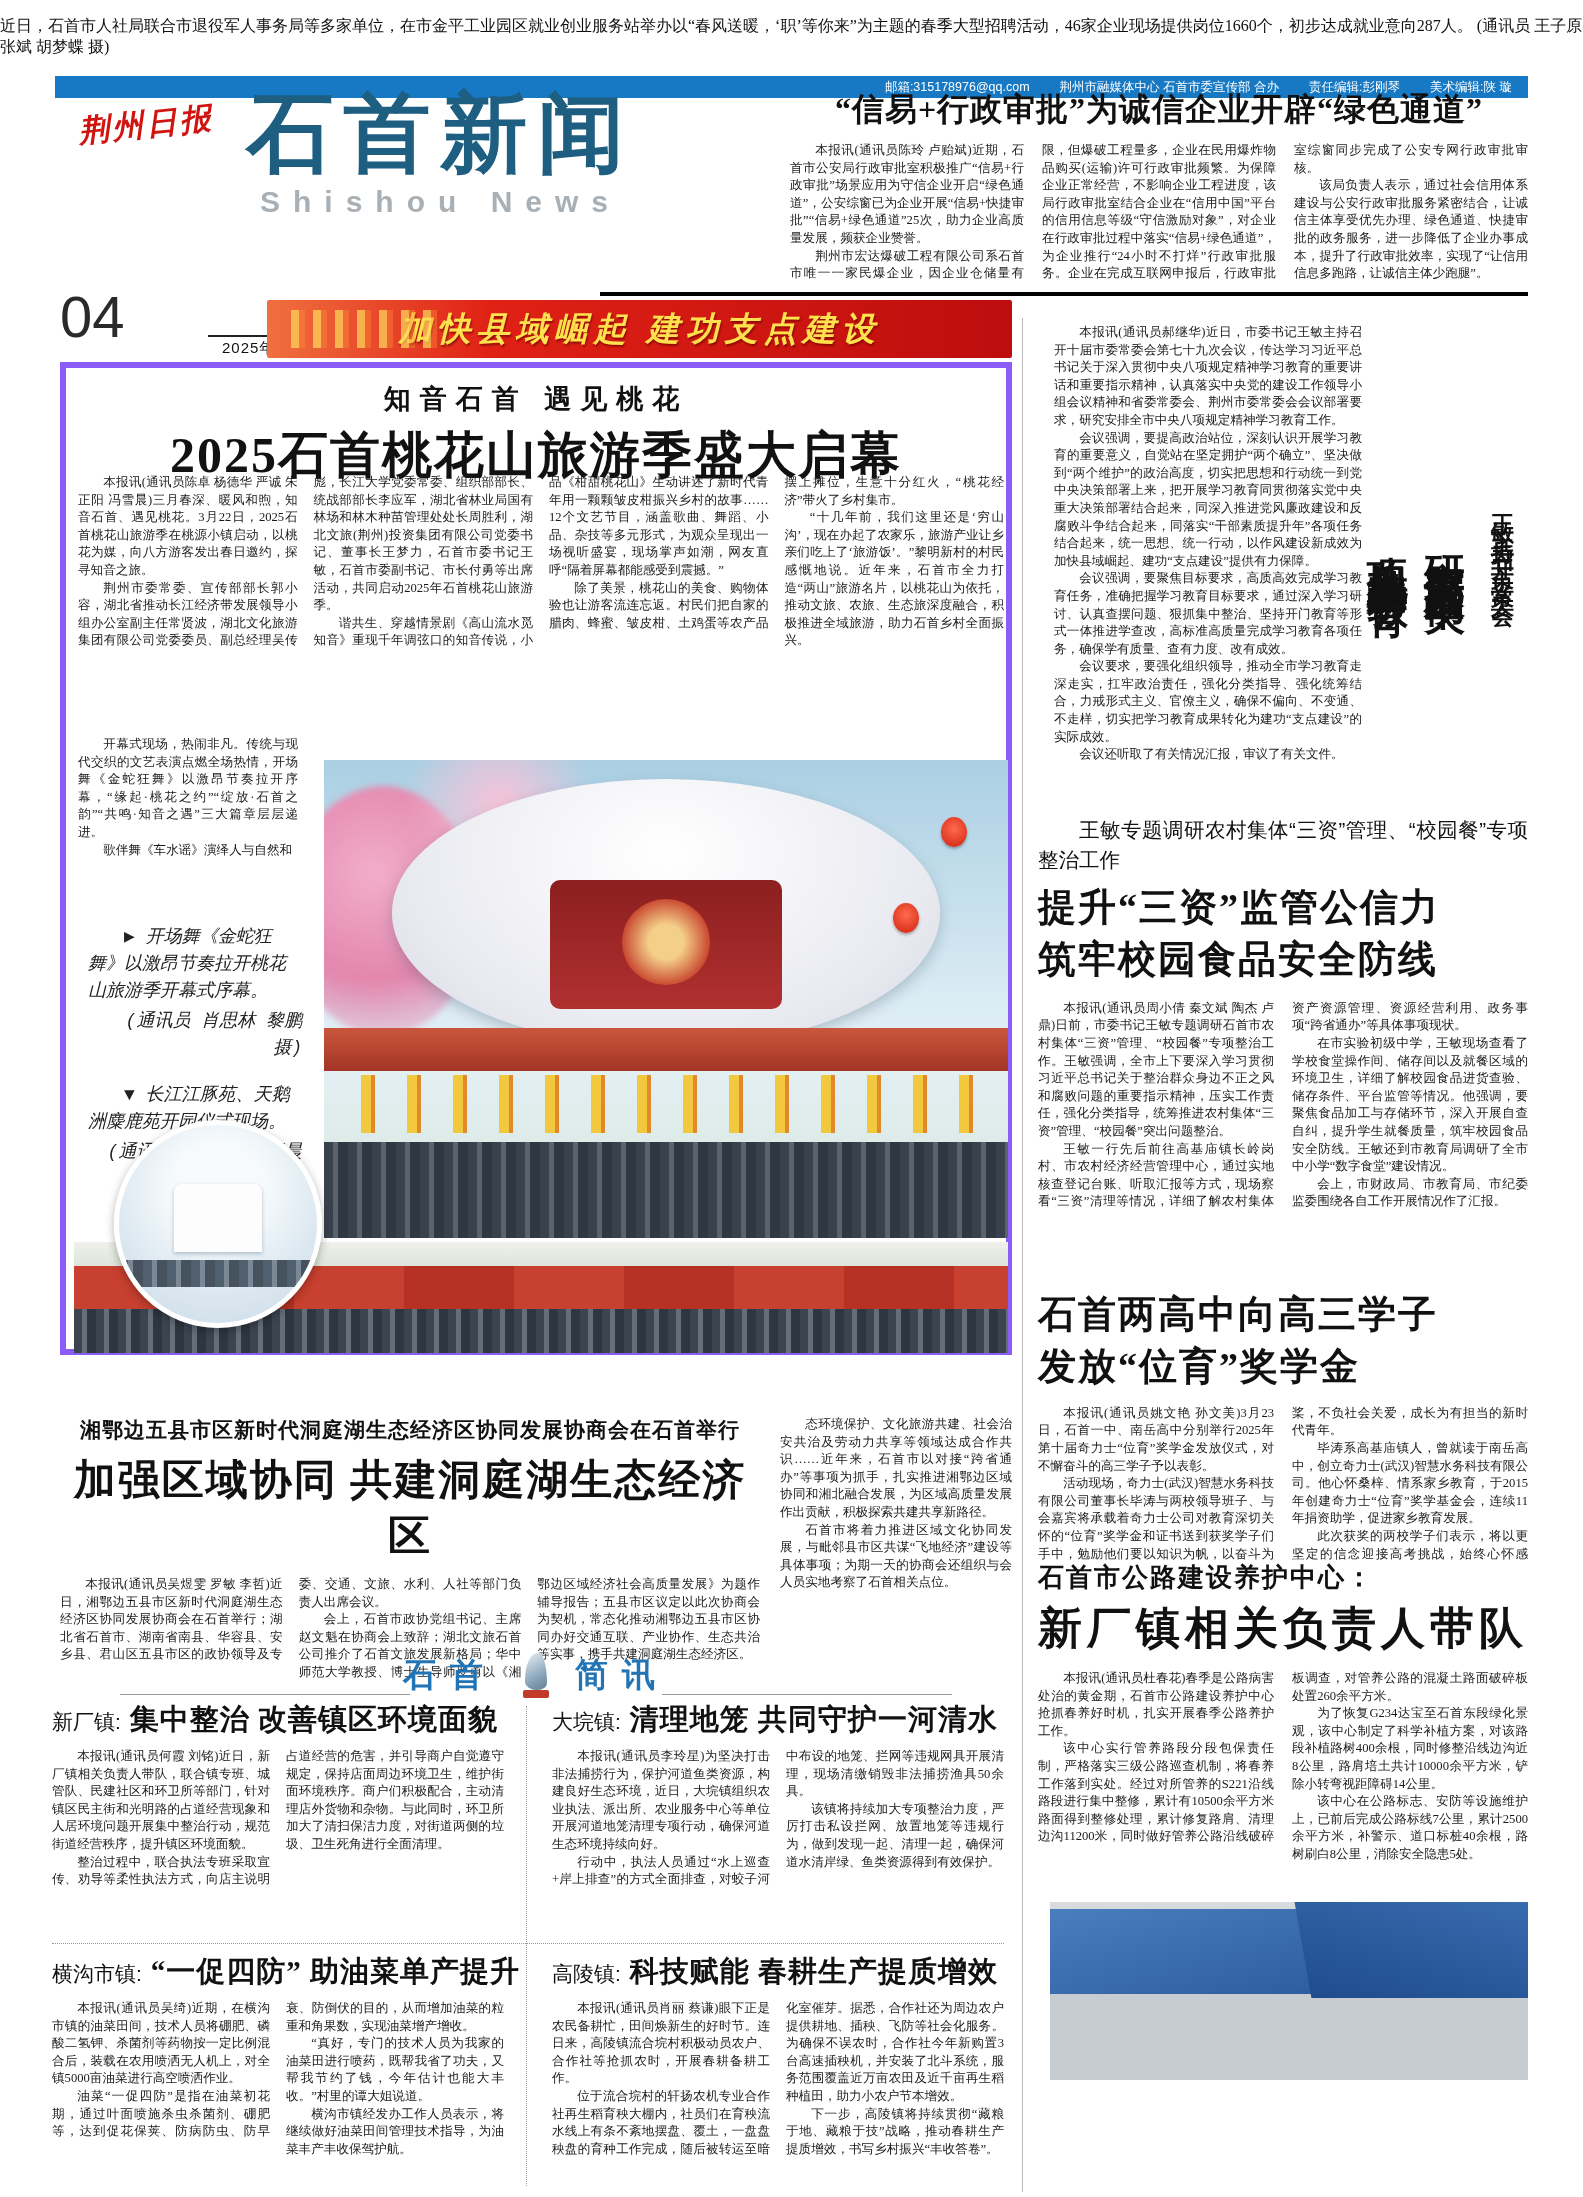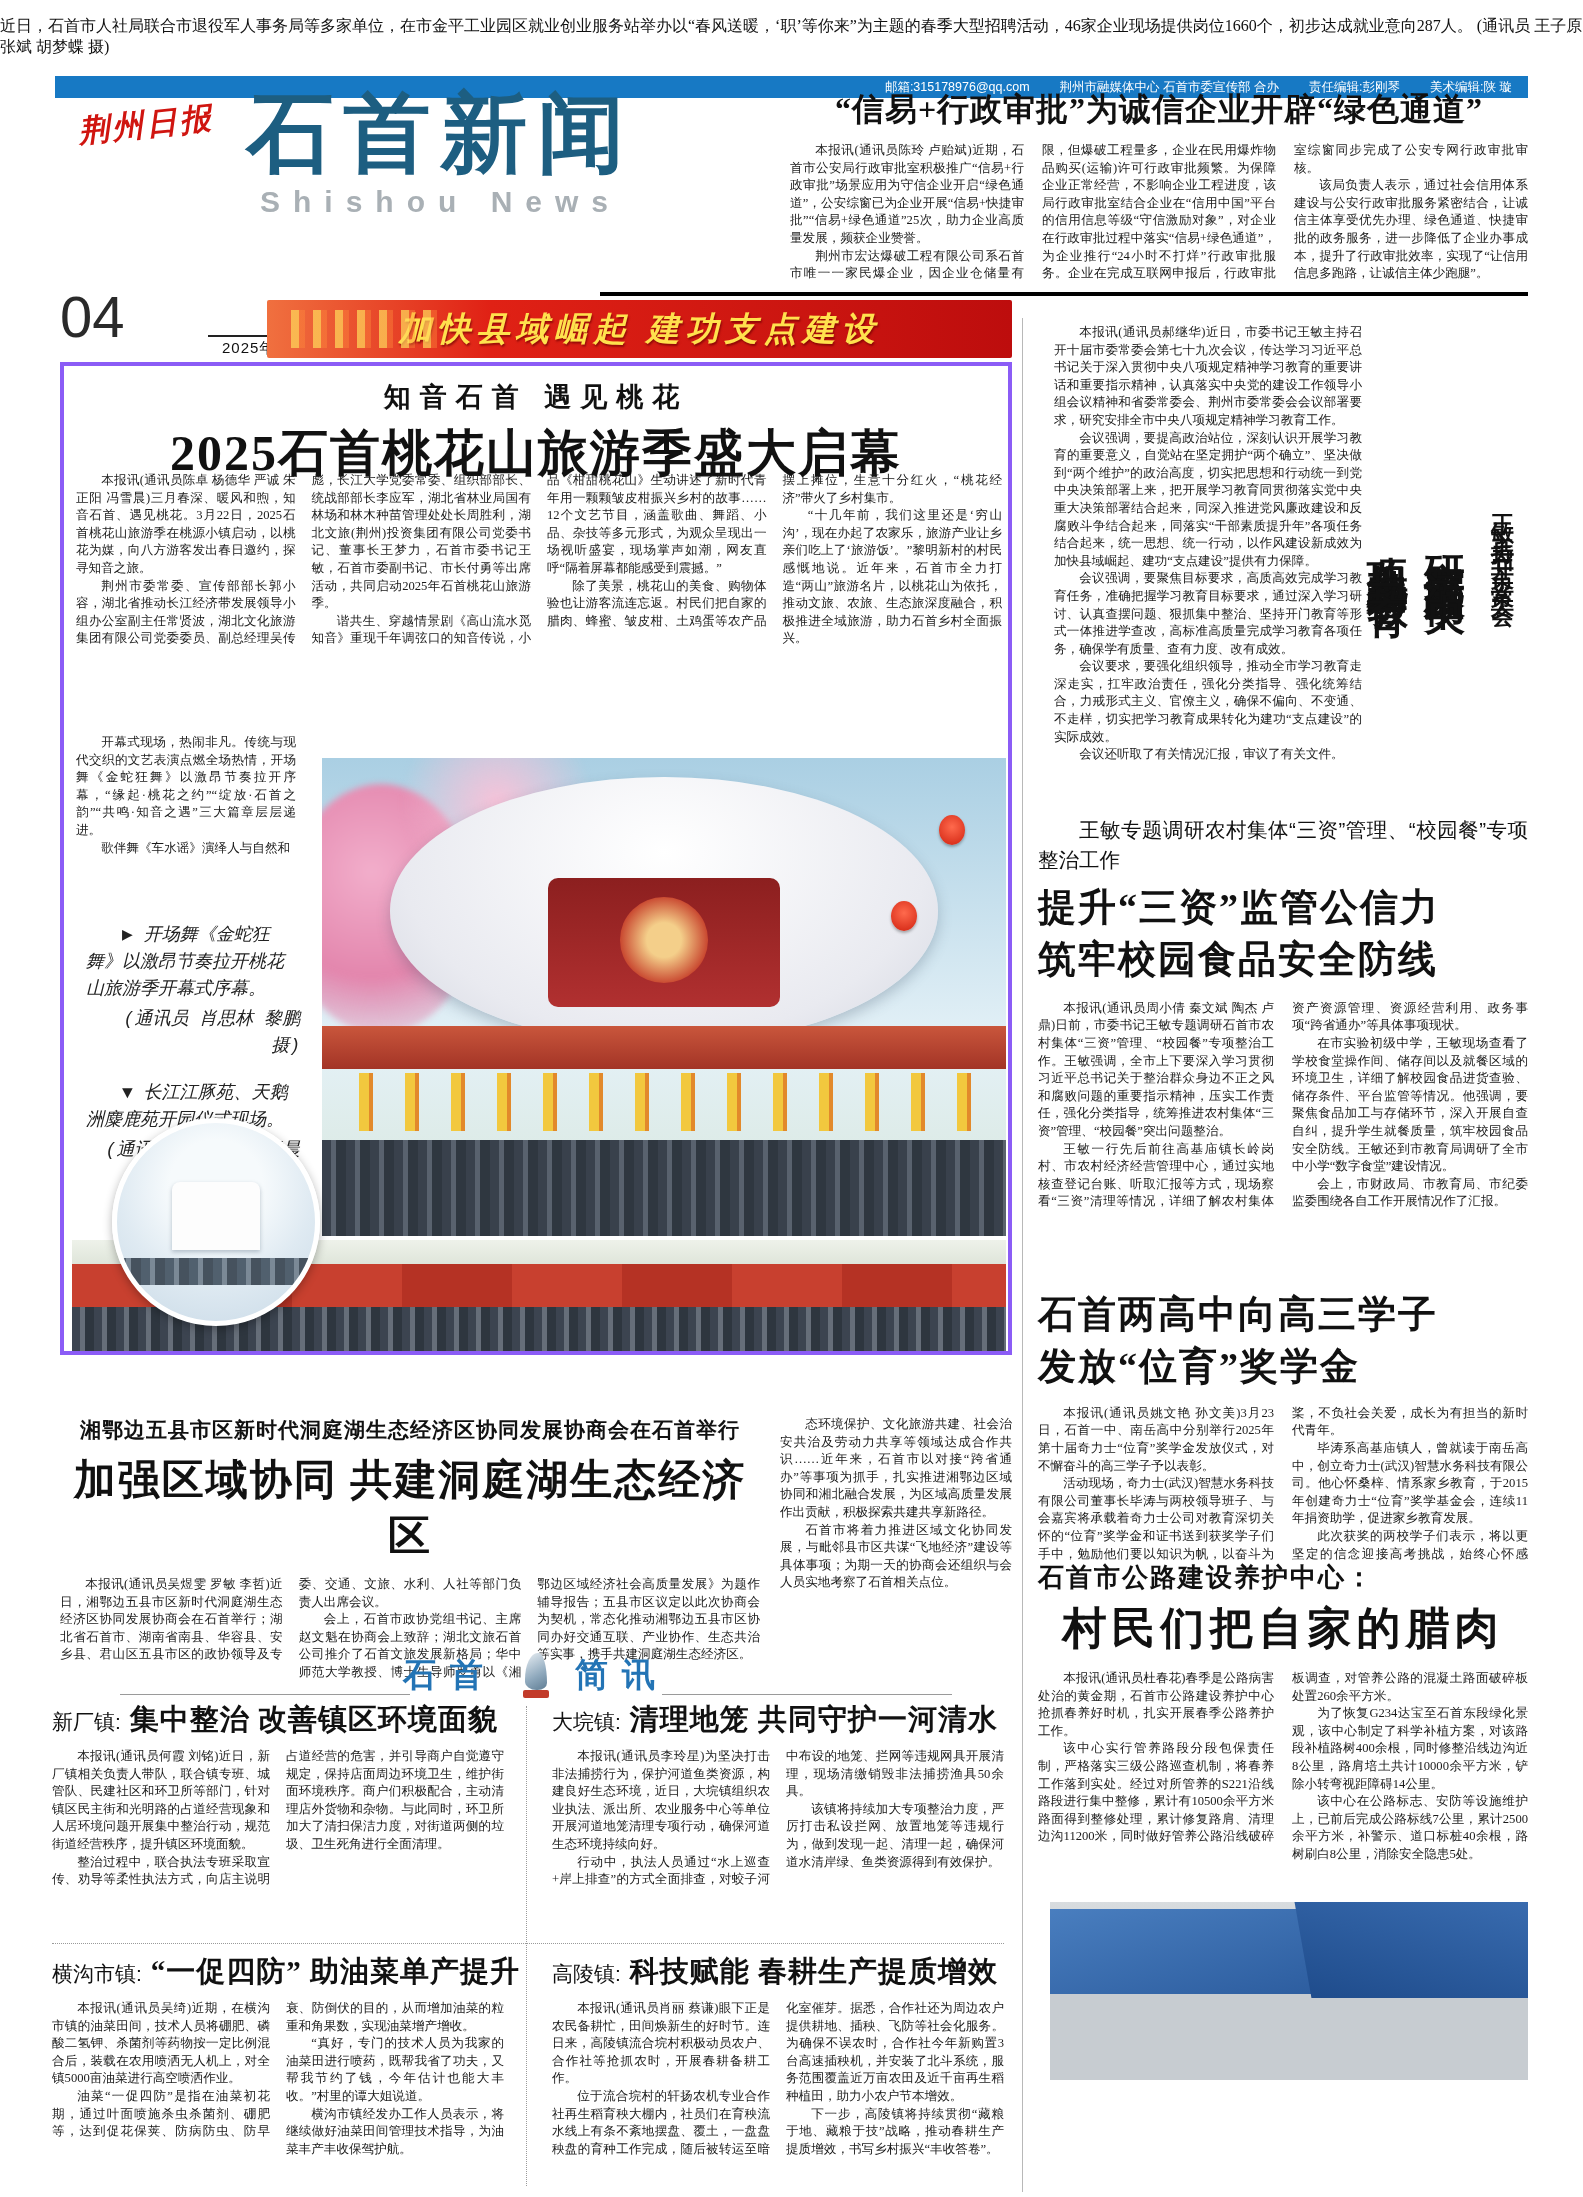--- a/index.html
+++ b/index.html
@@ -36,21 +36,21 @@
   .lunar{position:absolute;left:600px;top:20px;font:17px "Liberation Sans",sans-serif;letter-spacing:4px;
          background:#fff;padding:0 6px;}
   
   .banner{position:absolute;left:267px;top:300px;width:745px;height:58px;border-radius:2px;overflow:hidden;
           background:linear-gradient(90deg,#f0703f,#e02115 30%,#bd0d0d);display:flex;align-items:center;justify-content:center;}
   .banner::before{content:"";position:absolute;left:24px;top:10px;width:150px;height:38px;opacity:.8;
           background:repeating-linear-gradient(90deg,rgba(255,215,90,.9) 0 8px,rgba(255,140,60,.5) 8px 14px,rgba(255,255,255,0) 14px 22px);}
   .banner span{font-size:33px;font-weight:900;font-style:italic;color:#ffe14d;letter-spacing:6px;
           text-shadow:1px 2px 2px rgba(110,0,0,.65);}
   
-  .main-box{position:absolute;left:60px;top:362px;width:952px;height:993px;border:4px solid #8b5cf6;box-sizing:border-box;}
+  .main-box{position:absolute;left:60px;top:362px;width:952px;height:993px;border:6px solid #8b5cf6;box-sizing:border-box;}
   .kicker{margin-top:13px;text-align:center;font-family:"Liberation Sans",sans-serif;font-size:27px;
           font-weight:600;letter-spacing:9px;}
   .main-box h1{margin:5px 0 0;text-align:center;font-size:50px;font-weight:900;letter-spacing:2px;}
   .main-cols{position:absolute;left:12px;top:106px;width:926px;height:258px;column-count:4;column-gap:16px;overflow:hidden;}
   .col1-more{position:absolute;left:12px;top:368px;width:220px;height:178px;overflow:hidden;}
   .captions{position:absolute;left:22px;top:556px;width:214px;font-size:18px;line-height:1.5;color:#222;font-family:Liberation Mono, monospace;}
   .cap{margin:0 0 3px;text-indent:2em;font-style:italic;}
   .credit{margin:0 0 20px;text-align:right;font-style:italic;}
   
   .collage{position:absolute;left:258px;top:392px;width:684px;height:478px;overflow:hidden;}
@@ -340,21 +340,21 @@
     <div class="c-body2 cols2 body">
         <p class="para">本报讯(通讯员姚文艳 孙文美)3月23日，石首一中、南岳高中分别举行2025年第十届奇力士“位育”奖学金发放仪式，对不懈奋斗的高三学子予以表彰。</p>
         <p class="para">活动现场，奇力士(武汉)智慧水务科技有限公司董事长毕涛与两校领导班子、与会嘉宾将承载着奇力士公司对教育深切关怀的“位育”奖学金和证书送到获奖学子们手中，勉励他们要以知识为帆，以奋斗为桨，不负社会关爱，成长为有担当的新时代青年。</p>
         <p class="para">毕涛系高基庙镇人，曾就读于南岳高中，创立奇力士(武汉)智慧水务科技有限公司。他心怀桑梓、情系家乡教育，于2015年创建奇力士“位育”奖学基金会，连续11年捐资助学，促进家乡教育发展。</p>
         <p class="para">此次获奖的两校学子们表示，将以更坚定的信念迎接高考挑战，始终心怀感恩，将收获的关怀转化为成长动力，未来以真才实学回馈社会。</p>
       </div>
   </div>
 
   <div class="art-d">
     <p class="d-kicker">石首市公路建设养护中心：</p>
-    <h2>村民们把自家的腊肉</h2>
+    <h2>新厂镇相关负责人带队</h2>
     <div class="d-body2 cols2 body">
         <p class="para">本报讯(通讯员杜春花)春季是公路病害处治的黄金期，石首市公路建设养护中心抢抓春养好时机，扎实开展春季公路养护工作。</p>
         <p class="para">该中心实行管养路段分段包保责任制，严格落实三级公路巡查机制，将春养工作落到实处。经过对所管养的S221沿线路段进行集中整修，累计有10500余平方米路面得到整修处理，累计修复路肩、清理边沟11200米，同时做好管养公路沿线破碎板调查，对管养公路的混凝土路面破碎板处置260余平方米。</p>
         <p class="para">为了恢复G234达宝至石首东段绿化景观，该中心制定了科学补植方案，对该路段补植路树400余根，同时修整沿线边沟近8公里，路肩培土共计10000余平方米，铲除小转弯视距障碍14公里。</p>
         <p class="para">该中心在公路标志、安防等设施维护上，已前后完成公路标线7公里，累计2500余平方米，补警示、道口标桩40余根，路树刷白8公里，消除安全隐患5处。</p>
       </div>
   </div>
 
   <div class="jobfair">
     <div class="j-sky"></div>

